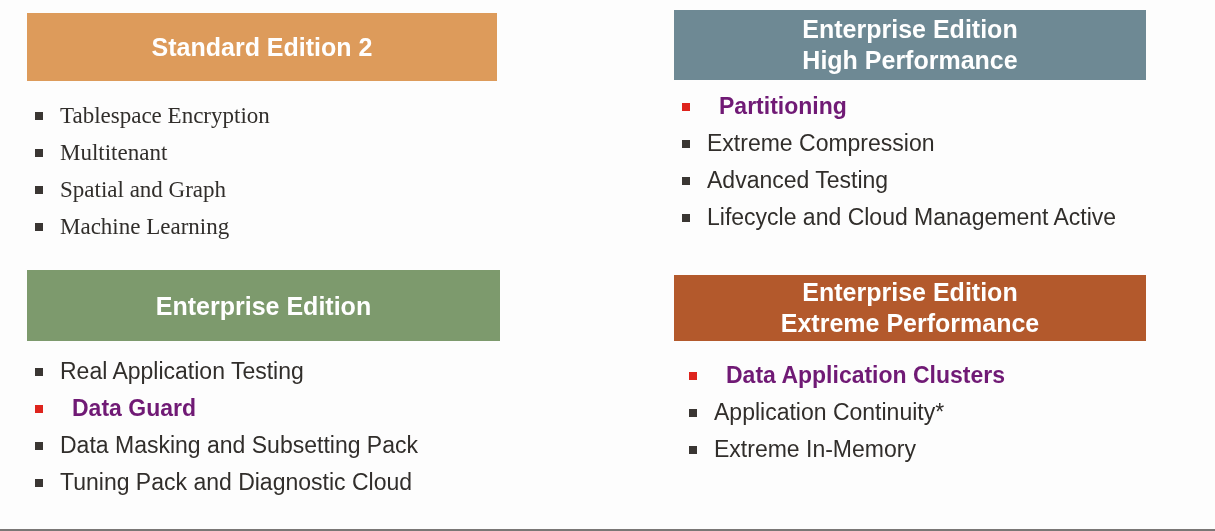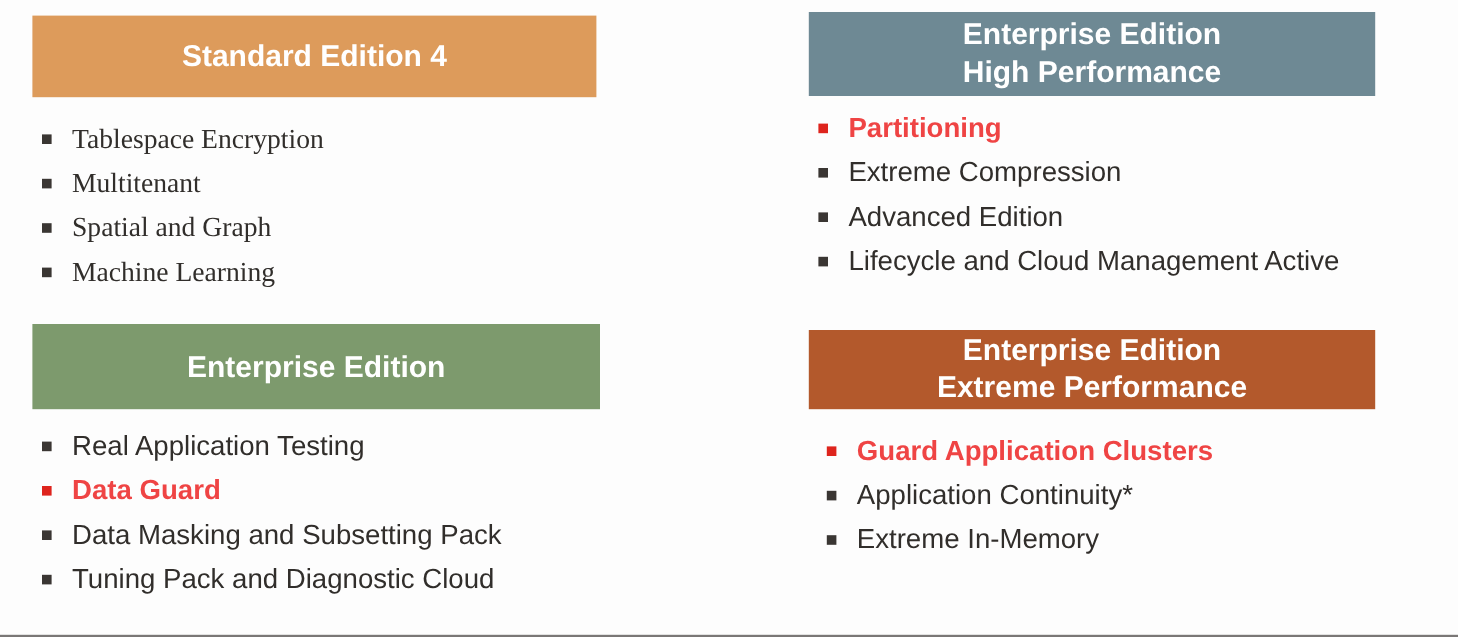--- a/index.html
+++ b/index.html
@@ -51,21 +51,22 @@
   .bullet {
     flex: 0 0 auto;
     width: 8px;
     height: 8px;
     margin-left: 8px;
     margin-right: 17px;
     background: #3A3633;
   }
   .feature-item.hl {
     font-weight: 700;
-    color: #ef4444;
+    color: #701a75;
+    gap: 12px;
   }
   .feature-item.hl .bullet {
     background: #DE241D;
   }
   
   #panel-tl { left: 27px;  top: 13px;  width: 470px; }
   #panel-tl .panel-header { height: 68px; }
   #panel-tl .feature-list { margin-top: 16px; font-family: Liberation Serif, serif; }
 
   #panel-tr { left: 674px; top: 10px;  width: 472px; }
@@ -91,21 +92,21 @@
     opacity: 0.75;
   }
 </style>
 </head>
 <body>
 
 <div id="stage">
 
   <section class="panel" id="panel-tl">
     <header class="panel-header single-line" style="background-color: rgb(221, 155, 91);">
-      <span class="title-line">Standard Edition 4</span>
+      <span class="title-line">Standard Edition 2</span>
     </header>
     <ul class="feature-list">
       <li class="feature-item">
         <span class="bullet"></span>
         <span class="feature-label">Tablespace Encryption</span>
       </li>
       <li class="feature-item">
         <span class="bullet"></span>
         <span class="feature-label">Multitenant</span>
       </li>
@@ -129,21 +130,21 @@
       <li class="feature-item hl">
         <span class="bullet"></span>
         <span class="feature-label">Partitioning</span>
       </li>
       <li class="feature-item">
         <span class="bullet"></span>
         <span class="feature-label">Extreme Compression</span>
       </li>
       <li class="feature-item">
         <span class="bullet"></span>
-        <span class="feature-label">Advanced Edition</span>
+        <span class="feature-label">Advanced Testing</span>
       </li>
       <li class="feature-item">
         <span class="bullet"></span>
         <span class="feature-label">Lifecycle and Cloud Management Active</span>
       </li>
     </ul>
   </section>
 
   <section class="panel" id="panel-bl">
     <header class="panel-header single-line" style="background-color: rgb(125, 154, 109);">
@@ -170,21 +171,21 @@
   </section>
 
   <section class="panel" id="panel-br">
     <header class="panel-header" style="background-color: rgb(179, 89, 44);">
       <span class="title-line">Enterprise Edition</span>
       <span class="title-line">Extreme Performance</span>
     </header>
     <ul class="feature-list">
       <li class="feature-item hl">
         <span class="bullet"></span>
-        <span class="feature-label">Guard Application Clusters</span>
+        <span class="feature-label">Data Application Clusters</span>
       </li>
       <li class="feature-item">
         <span class="bullet"></span>
         <span class="feature-label">Application Continuity*</span>
       </li>
       <li class="feature-item">
         <span class="bullet"></span>
         <span class="feature-label">Extreme In-Memory</span>
       </li>
     </ul>

